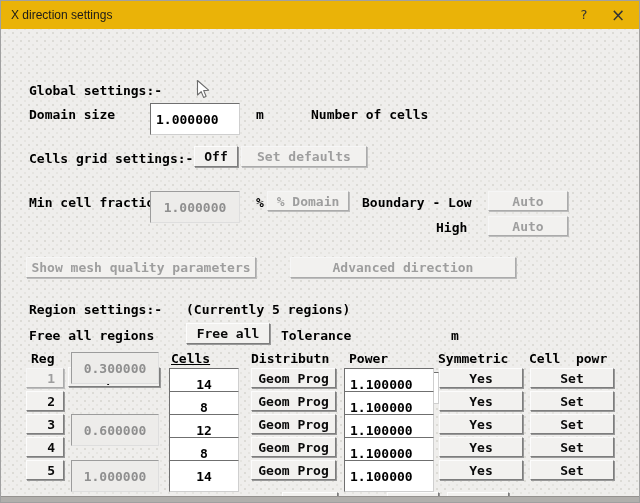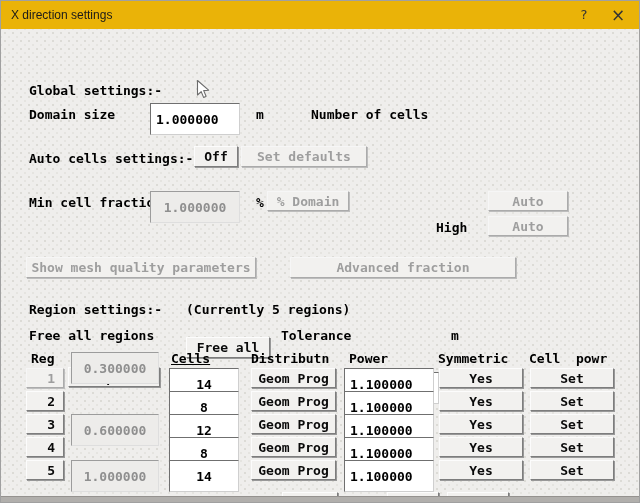--- a/index.html
+++ b/index.html
@@ -73,39 +73,40 @@
   </div>
 
   <div class="dlg-body">
 
     <span class="lbl" style="left:28px;top:78px;">Domain size</span>
     <span class="lbl" style="left:28px;top:54px;">Global settings:-</span>
     <input class="field" style="left: 149px; top: 74px; width: 90px;" value="1.000000">
     <span class="lbl" style="left:255px;top:78px;">m</span>
     <span class="lbl" style="left:270px;top:78px;margin-left:40px;">Number of cells</span>
 
-    <span class="lbl" style="left:28px;top:122px;">Auto cells settings:-</span>
+    <span class="lbl" style="left:28px;top:122px;">Cells grid settings:-</span>
     <button class="btn" style="left:193px;top:117px;width:44px;height:21px;">Off</button>
     <button class="btn dis" style="left:240px;top:117px;width:126px;height:21px;">Set defaults</button>
 
     <span class="lbl" style="left:28px;top:166px;">Min cell fraction</span>
     <input class="field gray cen" style="left: 149px; top: 162px; width: 90px;" readonly="" value="1.000000">
     <span class="lbl" style="left:255px;top:166px;">%</span>
     <button class="btn dis" style="left:266px;top:162px;width:82px;height:20px;">% Domain</button>
+    <span class="lbl" style="left:361px;top:166px;">Boundary - Low</span>
     <button class="btn dis" style="left:487px;top:162px;width:80px;height:20px;">Auto</button>
     <span class="lbl" style="left:435px;top:191px;">High</span>
     <button class="btn dis" style="left:487px;top:187px;width:80px;height:20px;">Auto</button>
 
     <button class="btn dis" style="left:25px;top:228px;width:230px;height:21px;">Show mesh quality parameters</button>
-    <button class="btn dis" style="left:289px;top:228px;width:226px;height:21px;">Advanced fraction</button>
+    <button class="btn dis" style="left:289px;top:228px;width:226px;height:21px;">Advanced direction</button>
 
     <span class="lbl" style="left:28px;top:273px;">Region settings:-</span>
     <span class="lbl" style="left:185px;top:273px;">(Currently 5 regions)</span>
     <span class="lbl" style="left:28px;top:299px;">Free all regions</span>
-    <button class="btn" style="left:185px;top:308px;width:84px;height:21px;">Free all</button>
+    <button class="btn" style="left:185px;top:294px;width:84px;height:21px;">Free all</button>
     <span class="lbl" style="left:280px;top:299px;">Tolerance</span>
     <input class="field" style="left: 352px; top: 295px; width: 86px; margin-top: 48px;" value="1.000E-3">
     <span class="lbl" style="left:450px;top:299px;">m</span>
 
     <span class="lbl" style="left:30px;top:322px;">Reg</span>
     <button class="btn" style="left:67px;top:318px;width:92px;height:20px;margin-top:20px;">End positn</button>
     <span class="lbl" style="left:170px;top:322px;text-decoration:underline;">Cells</span>
     <span class="lbl" style="left:250px;top:322px;">Distributn</span>
     <span class="lbl" style="left:348px;top:322px;">Power</span>
     <span class="lbl" style="left:437px;top:322px;">Symmetric</span>

